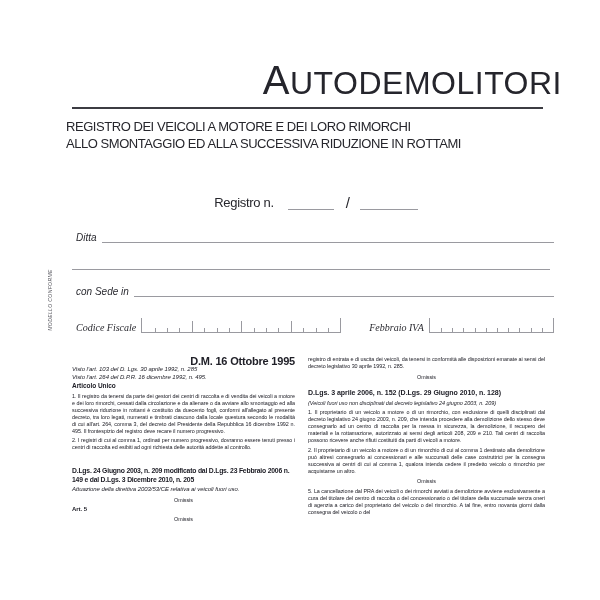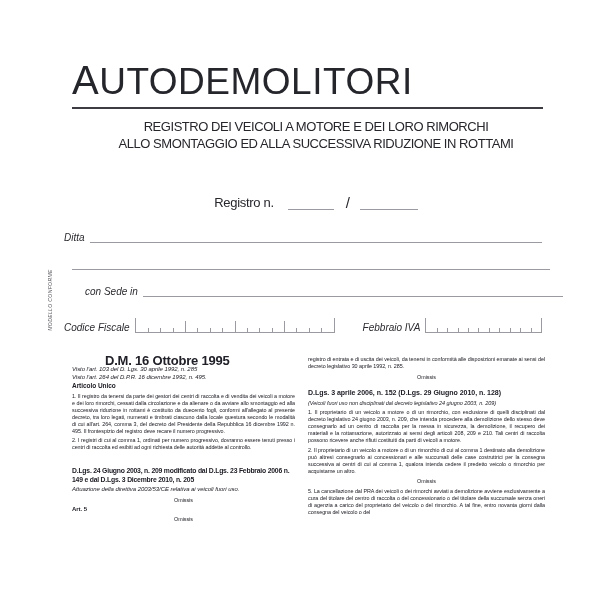--- a/index.html
+++ b/index.html
@@ -1,59 +1,59 @@
 <!DOCTYPE html>
 <html><head>
 <meta charset="utf-8">
 <style>
   * { margin:0; padding:0; box-sizing:border-box; }
   html,body { background:#ffffff; }
   body { font-family:"Liberation Sans", sans-serif; }
   .page { position:relative; width:600px; height:600px; background:#ffffff; color:#1f1f27; overflow:hidden; }
 
-  .title { position:absolute; top:60px; left:72px; width:490px; text-align:left;
-           font-size:37px; line-height:40px; letter-spacing:0.5px; color:#25252c; }
+  .title { position:absolute; top:60px; left:72px; width:490px; text-align:right;
+           font-size:32px; line-height:40px; letter-spacing:0.5px; color:#25252c; }
   .title::first-letter { font-size:40px; }
   .title-rule { position:absolute; top:107px; left:72px; width:471px; height:2px; background:#3c3c42; }
 
-  .subtitle { position:absolute; top:119px; left:66px; width:500px; text-align:center;
+  .subtitle { position:absolute; top:119px; left:66px; width:500px; 
               font-size:13px; line-height:16.5px; letter-spacing:-0.45px; color:#26262c; }
 
   .registro-row { position:absolute; top:194px; left:66px; width:500px; height:16px;
                   display:flex; justify-content:center; align-items:flex-end;
                   font-size:13px; letter-spacing:-0.3px; color:#26262c;gap:9px; }
   .blank { display:inline-block; border-bottom:1px solid #9a9aa0; height:12px; }
   .registro-row .b1 { width:46px; margin-left:5px; }
   .registro-row .slash { font-size:15px; line-height:15px; margin:0 1px 0 3px; }
   .registro-row .b2 { width:58px; }
 
   .side-note { position:absolute; left:7px; top:295px; width:90px; height:10px;
                transform:rotate(-90deg); transform-origin:center;
                font-size:5px; font-style:italic; letter-spacing:0.4px; color:#55555c;
                text-align:center; white-space:nowrap; }
 
-  .field-row { position:absolute; left:64px; width:478px; display:flex; align-items:flex-end;text-align:center; }
+  .field-row { position:absolute; left:76px; width:478px; display:flex; align-items:flex-end;text-align:center; }
   .field-label { font-style:italic; font-size:10px; color:#2a2a30; white-space:nowrap; margin-right:5px; }
   .fill { flex:1; border-bottom:1px solid #9a9aa0; height:12px; }
   .row-ditta { top:231px; }
   .cont-line { position:absolute; top:269px; left:72px; width:478px; border-top:1px solid #9a9aa0; }
-  .row-sede { top:285px;margin-left:21px; }
-  .cf-row { top:318px; }
+  .row-sede { top:285px; }
+  .cf-row { top:318px;font-family:Liberation Serif, serif; }
   .cellbox { position:relative; height:15px; border:1px solid #9a9aa0; border-top:none; background:#fff; }
   .cellbox.cf { width:200px; }
   .piva-label { margin-left:28px; }
   .cellbox.piva { flex:1; }
   .tick { position:absolute; bottom:0; width:1px; height:4px; background:#9a9aa0; }
   .tick.tall { height:11px; }
 
   .col { position:absolute; top:356px; font-size:5.4px; line-height:7px; letter-spacing:-0.05px;
          color:#202028; text-align:justify; }
   .col-left { left:72px; width:223px; }
   .col-right { left:308px; width:237px; }
-  .h-dm { font-weight:bold; font-size:13px; line-height:10px; letter-spacing:-0.2px; text-align:left;margin-left:33px; }
+  .h-dm { font-weight:bold; font-size:11px; line-height:10px; letter-spacing:-0.2px; text-align:right; }
   .visto { font-style:italic; font-size:6px; line-height:7.6px; text-align:left; }
   .h-unico { font-weight:bold; font-size:6.5px; line-height:8px; margin-top:1px; text-align:left; }
   .para { margin-top:2.5px; }
   .h-dlgs { font-weight:bold; font-size:6.8px; line-height:8.6px; letter-spacing:-0.2px;
             margin-top:16px; text-align:left; }
   .attuazione { font-style:italic; font-size:6px; margin-top:2px; text-align:left; }
   .omissis { text-align:center; margin-top:3.5px; }
   .art5 { font-weight:bold; font-size:6px; margin-top:2px; text-align:left; }
   .h-dlgs2 { font-weight:bold; font-size:8px; line-height:10px; white-space:nowrap;
              transform:scaleX(0.88); transform-origin:left center; margin-top:7px; text-align:left; }

